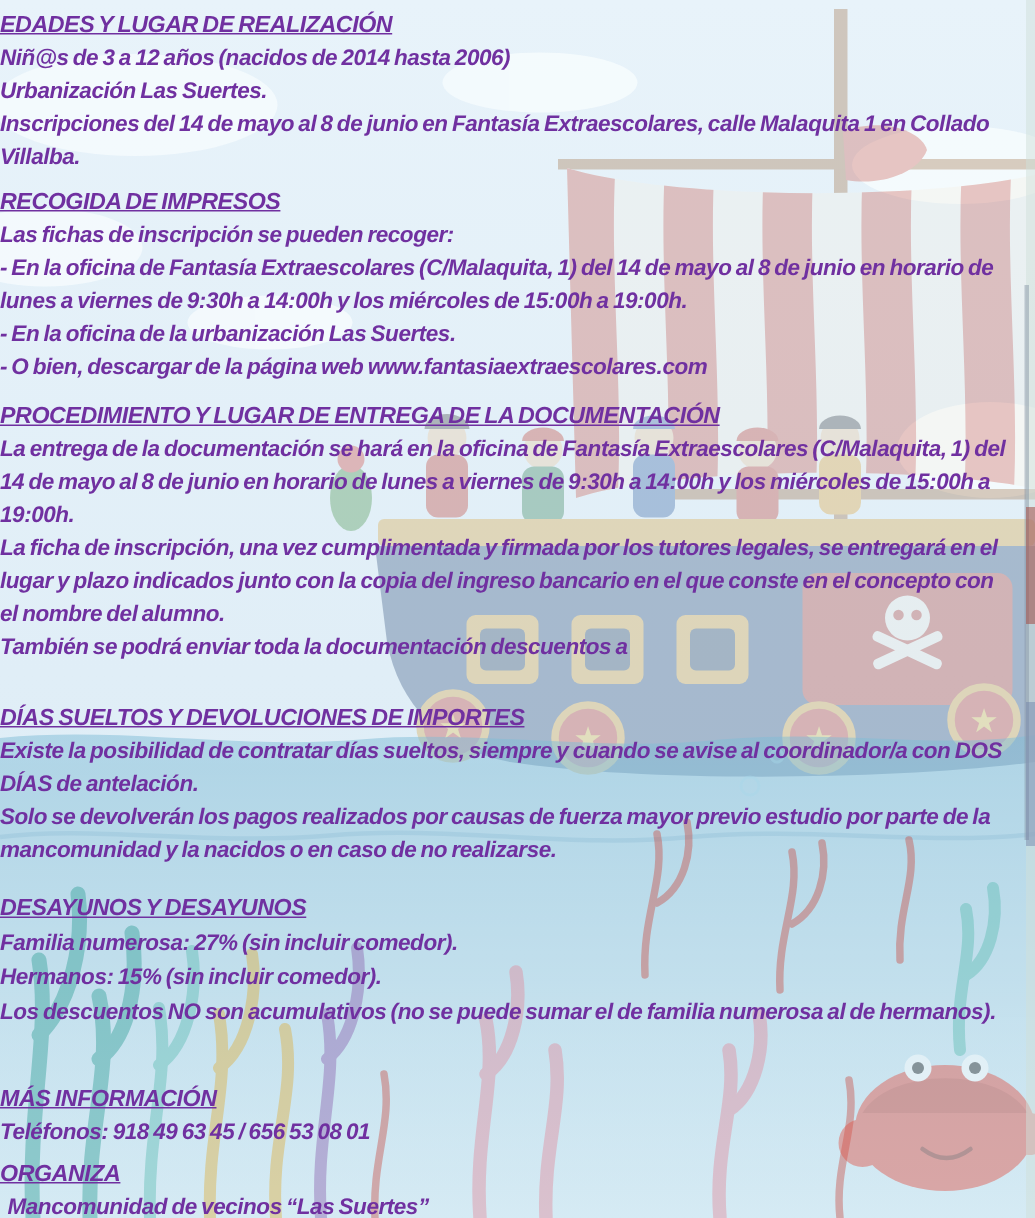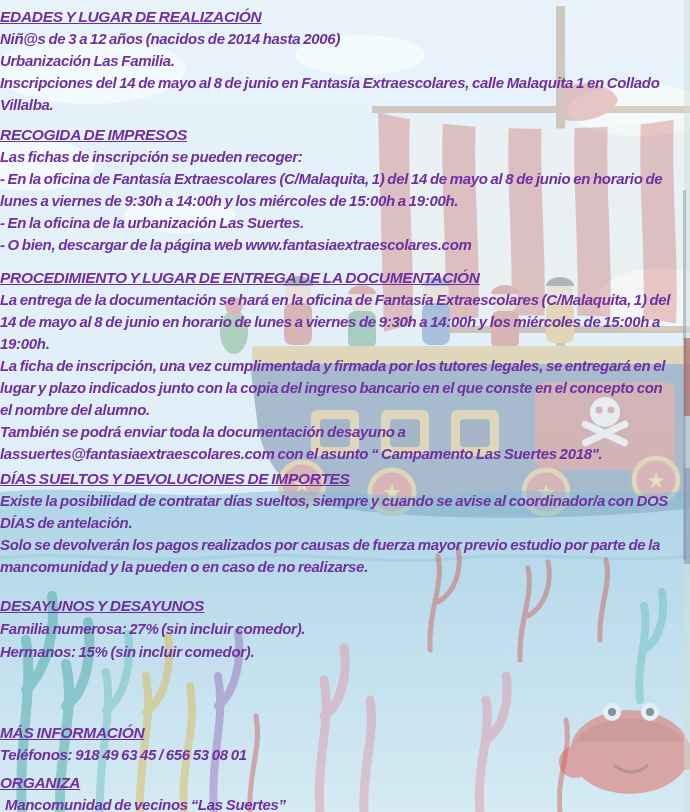--- a/index.html
+++ b/index.html
@@ -197,50 +197,50 @@
       <rect x="684" y="338" width="6" height="78" fill="#a24b44" opacity="0.55"></rect>
       <rect x="684" y="468" width="6" height="96" fill="#6c7fa8" opacity="0.45"></rect>
     </g>
   </svg>
 
   <div class="content">
 
     <div class="sec s1">
       <div class="h">EDADES Y LUGAR DE REALIZACIÓN</div>
       <p>Niñ@s de 3 a 12 años (nacidos de 2014 hasta 2006)</p>
-      <p>Urbanización Las Familia.</p>
+      <p>Urbanización Las Suertes.</p>
       <p>Inscripciones del 14 de mayo al 8 de junio en Fantasía Extraescolares, calle Malaquita 1 en Collado Villalba.</p>
     </div>
 
     <div class="sec s2">
       <div class="h">RECOGIDA DE IMPRESOS</div>
       <p>Las fichas de inscripción se pueden recoger:</p>
       <p>- En la oficina de Fantasía Extraescolares (C/Malaquita, 1) del 14 de mayo al 8 de junio en horario de lunes a viernes de 9:30h a 14:00h y los miércoles de 15:00h a 19:00h.</p>
       <p>- En la oficina de la urbanización Las Suertes.</p>
       <p>- O bien, descargar de la página web www.fantasiaextraescolares.com</p>
     </div>
 
     <div class="sec s3">
       <div class="h">PROCEDIMIENTO Y LUGAR DE ENTREGA DE LA DOCUMENTACIÓN</div>
       <p>La entrega de la documentación se hará en la oficina de Fantasía Extraescolares (C/Malaquita, 1) del 14 de mayo al 8 de junio en horario de lunes a viernes de 9:30h a 14:00h y los miércoles de 15:00h a 19:00h.</p>
       <p>La ficha de inscripción, una vez cumplimentada y firmada por los tutores legales, se entregará en el lugar y plazo indicados junto con la copia del ingreso bancario en el que conste en el concepto con el nombre del alumno.</p>
-      <p>También se podrá enviar toda la documentación desayuno a</p>
-      <p>lassuertes@fantasiaextraescolares.com con el asunto “ Campamento Las Suertes 2018".</p>
+      <p>También se podrá enviar toda la documentación descuentos a</p>
     </div>
 
     <div class="sec s4">
       <div class="h">DÍAS SUELTOS Y DEVOLUCIONES DE IMPORTES</div>
       <p>Existe la posibilidad de contratar días sueltos, siempre y cuando se avise al coordinador/a con DOS DÍAS de antelación.</p>
-      <p>Solo se devolverán los pagos realizados por causas de fuerza mayor previo estudio por parte de la mancomunidad y la pueden o en caso de no realizarse.</p>
+      <p>Solo se devolverán los pagos realizados por causas de fuerza mayor previo estudio por parte de la mancomunidad y la nacidos o en caso de no realizarse.</p>
     </div>
 
     <div class="sec s5">
       <div class="h">DESAYUNOS Y DESAYUNOS</div>
       <p>Familia numerosa: 27% (sin incluir comedor).</p>
       <p>Hermanos: 15% (sin incluir comedor).</p>
+      <p>Los descuentos NO son acumulativos (no se puede sumar el de familia numerosa al de hermanos).</p>
     </div>
 
     <div class="sec s6">
       <div class="h">MÁS INFORMACIÓN</div>
       <p>Teléfonos: 918 49 63 45 / 656 53 08 01</p>
     </div>
 
     <div class="sec s7">
       <div class="h">ORGANIZA</div>
       <p>Mancomunidad de vecinos “Las Suertes”</p>

